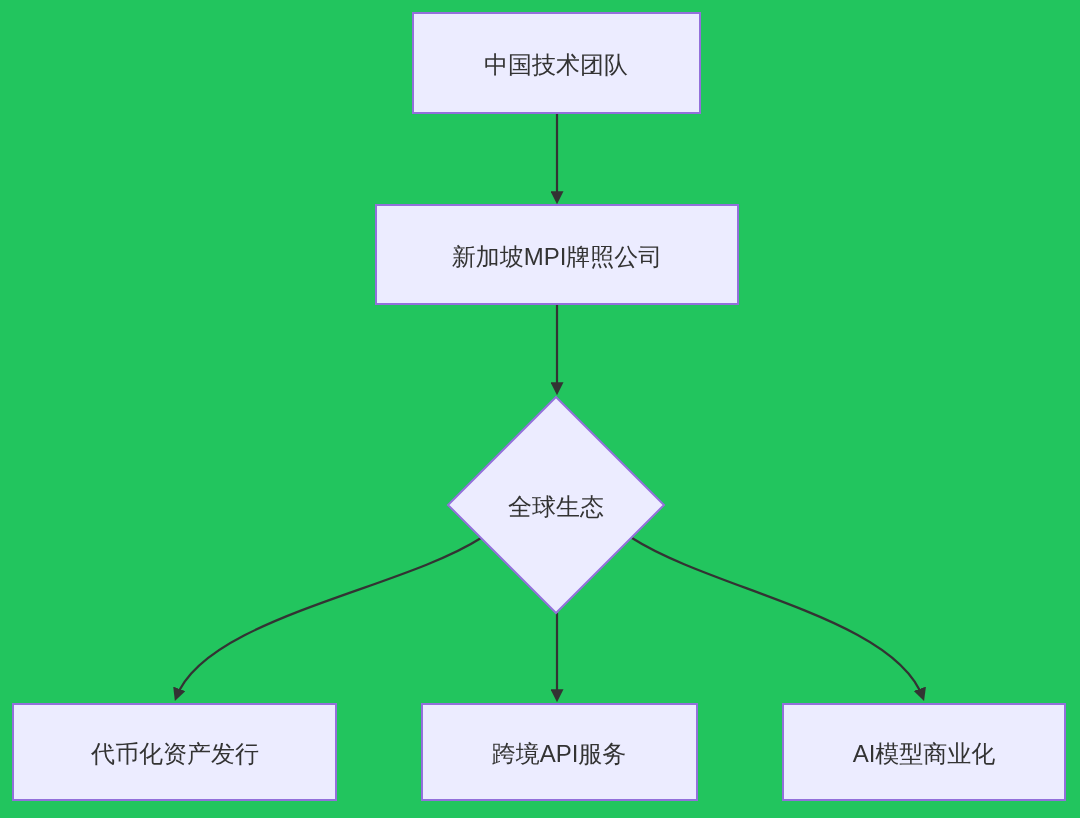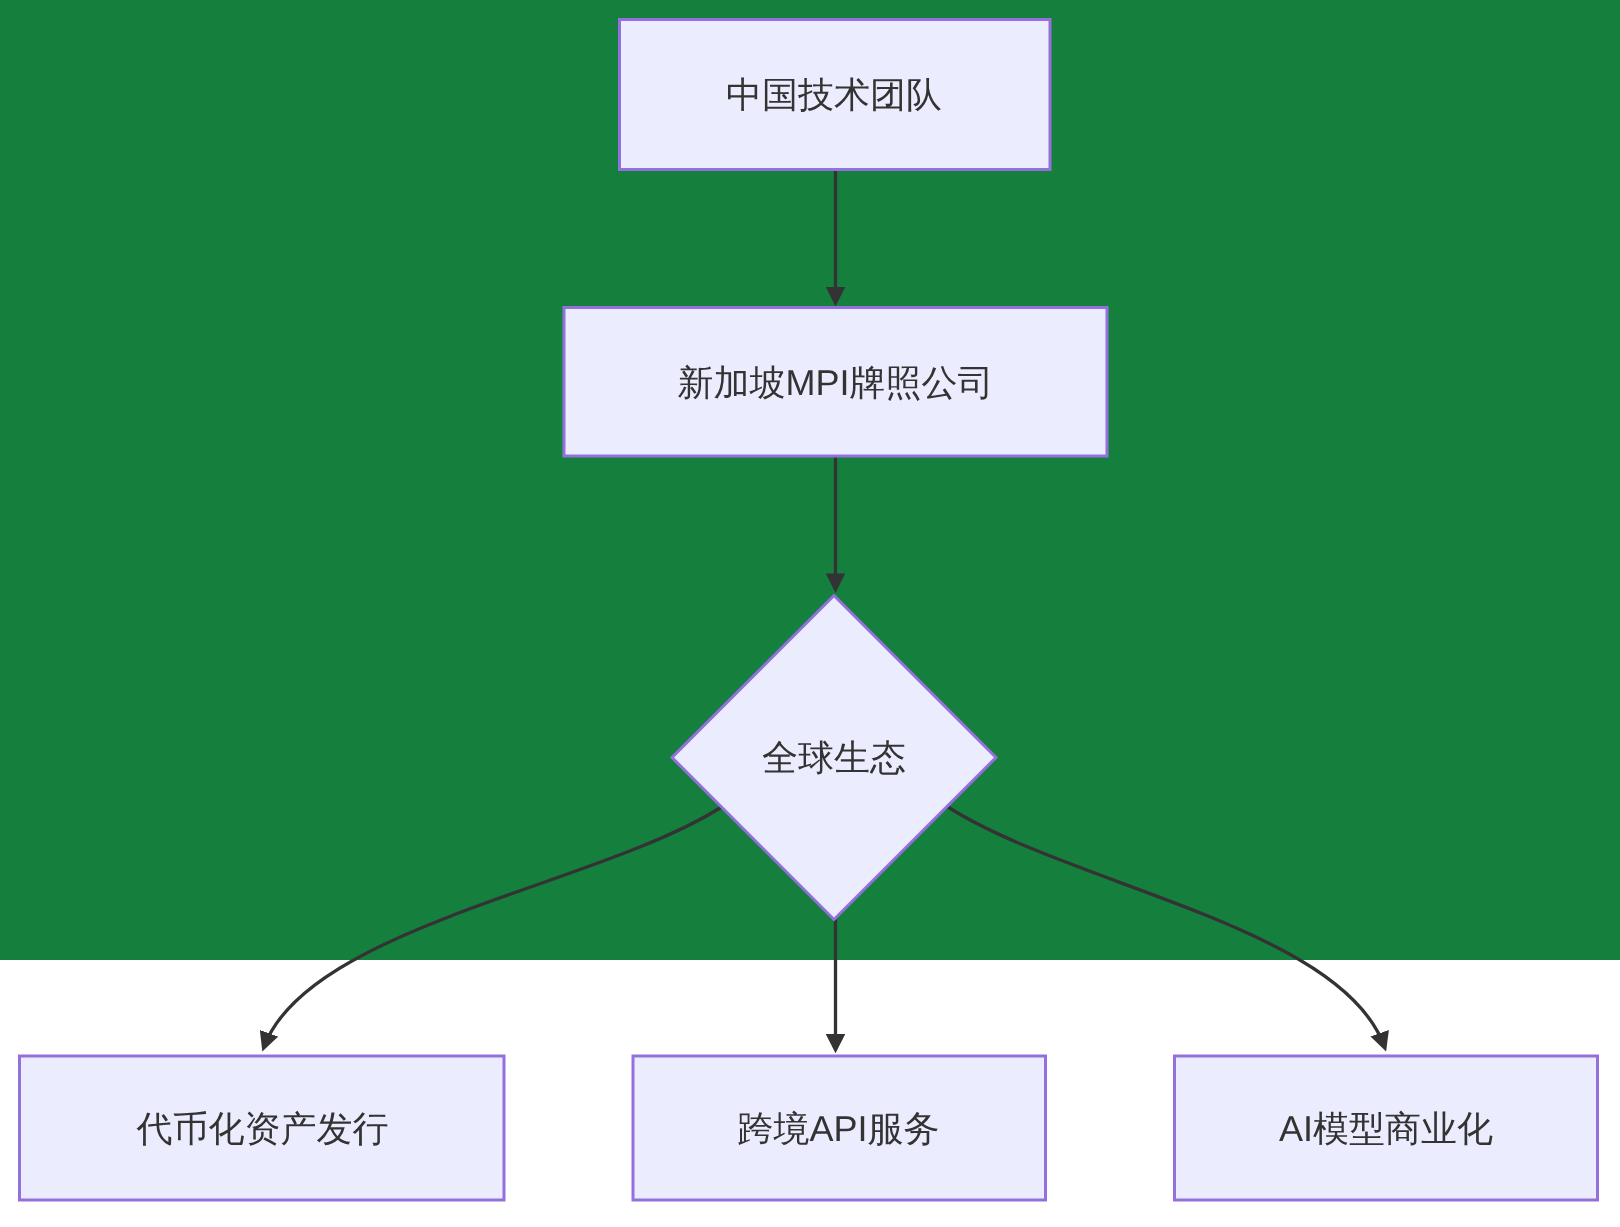--- a/index.html
+++ b/index.html
@@ -7,22 +7,22 @@
     padding: 0;
     background: #FFFFFF;
     width: 1080px;
     height: 818px;
     overflow: hidden;
     font-family: "Liberation Sans", "DejaVu Sans", sans-serif;
   }
   .diagram-wrap {
     position: relative;
     width: 1080px;
-    height: 640px;
-    background: #15803d;
+    height: 818px;
+    background: #22c55e;
   }
   svg { display: block; }
   .node-shape {
     fill: #ECECFF;
     stroke: #9370DB;
     stroke-width: 2px;
   }
   .node-label {
     fill: #333333;
     font-size: 24px;

